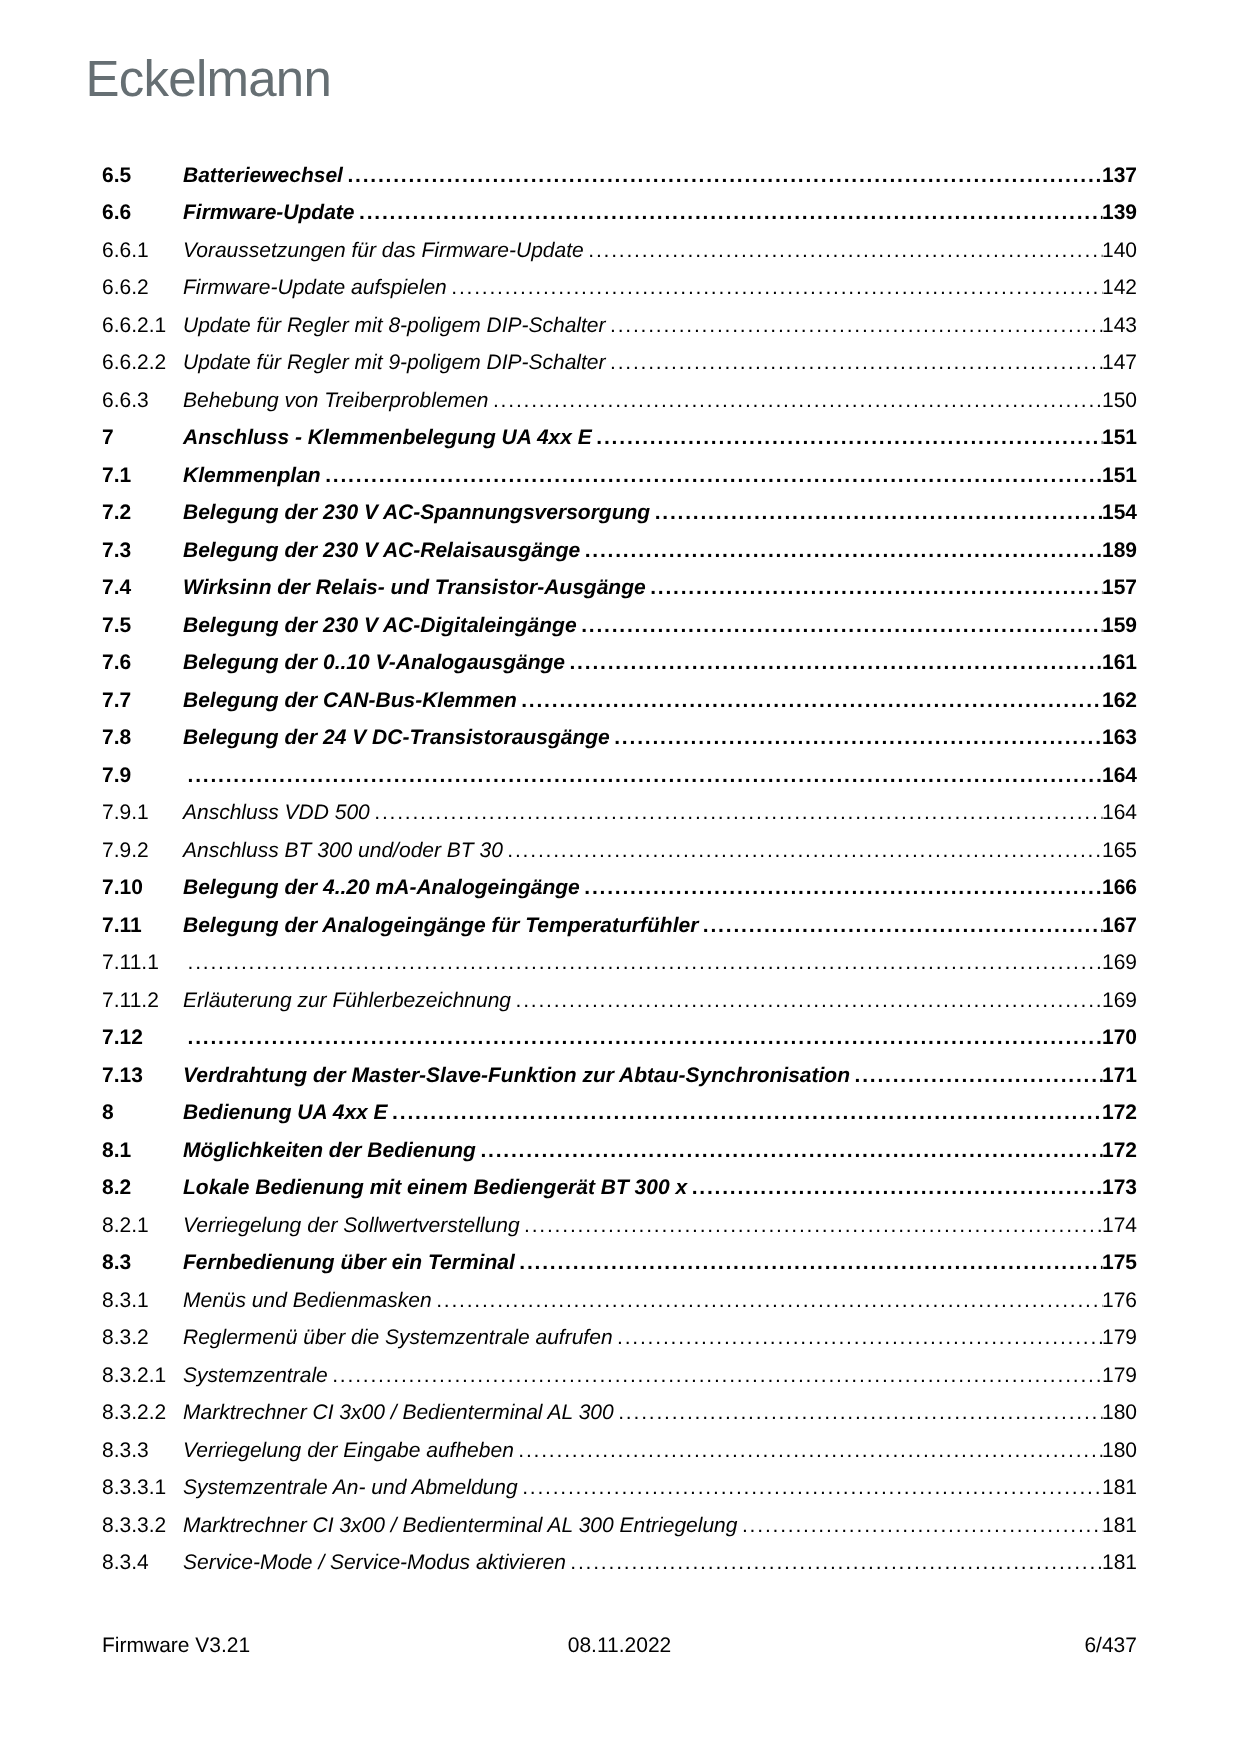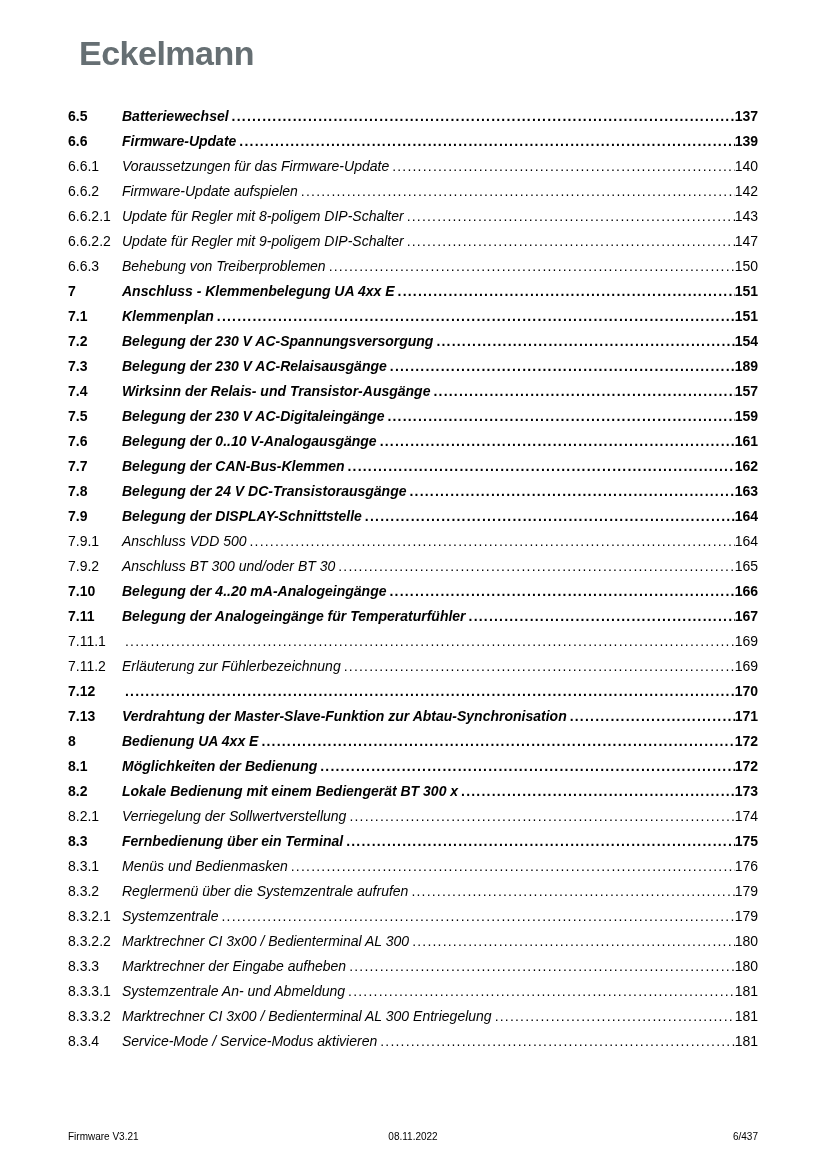--- a/index.html
+++ b/index.html
@@ -14,25 +14,24 @@
     background: #ffffff;
     overflow: hidden;
     font-family: "Liberation Sans", sans-serif;
     color: #000000;
   }
   .logo {
     position: absolute;
     left: 57px;
     top: 36px;
     font-size: 34px;
-    font-weight: bold;
+    font-weight: normal;
     letter-spacing: -0.5px;
     color: #666f73;
     line-height: 1;
-    margin-left: 22px;
   }
   .toc {
     position: absolute;
     left: 68px;
     top: 104px;
     width: 690px;
   }
   .toc-row {
     display: flex;
     align-items: center;
@@ -62,24 +61,24 @@
   }
   .toc-page {
     flex: 0 0 auto;
     white-space: nowrap;
     text-align: right;
   }
   .footer {
     position: absolute;
     left: 68px;
     width: 690px;
-    top: 1125px;
+    top: 1084px;
     height: 24px;
     line-height: 24px;
-    font-size: 10px;
+    font-size: 14px;
     display: flex;
     justify-content: space-between;
   }
   .footer-center {
     position: absolute;
     left: 50%;
     transform: translateX(-50%);
   }
 </style>
 </head>
@@ -181,21 +180,20 @@
         <span class="toc-page">162</span>
       </div>
       <div class="toc-row bold">
         <span class="toc-num">7.8</span>
         <span class="toc-title">Belegung der 24 V DC-Transistorausgänge</span>
         <span class="toc-dots">..........................................................................................................................................................................</span>
         <span class="toc-page">163</span>
       </div>
       <div class="toc-row bold">
         <span class="toc-num">7.9</span>
-        <span class="toc-title">Belegung der DISPLAY-Schnittstelle</span>
         <span class="toc-dots">..........................................................................................................................................................................</span>
         <span class="toc-page">164</span>
       </div>
       <div class="toc-row">
         <span class="toc-num">7.9.1</span>
         <span class="toc-title">Anschluss VDD 500</span>
         <span class="toc-dots">..........................................................................................................................................................................</span>
         <span class="toc-page">164</span>
       </div>
       <div class="toc-row">
@@ -287,21 +285,21 @@
         <span class="toc-page">179</span>
       </div>
       <div class="toc-row">
         <span class="toc-num">8.3.2.2</span>
         <span class="toc-title">Marktrechner CI 3x00 / Bedienterminal AL 300</span>
         <span class="toc-dots">..........................................................................................................................................................................</span>
         <span class="toc-page">180</span>
       </div>
       <div class="toc-row">
         <span class="toc-num">8.3.3</span>
-        <span class="toc-title">Marktrechner der Eingabe aufheben</span>
+        <span class="toc-title">Verriegelung der Eingabe aufheben</span>
         <span class="toc-dots">..........................................................................................................................................................................</span>
         <span class="toc-page">180</span>
       </div>
       <div class="toc-row">
         <span class="toc-num">8.3.3.1</span>
         <span class="toc-title">Systemzentrale An- und Abmeldung</span>
         <span class="toc-dots">..........................................................................................................................................................................</span>
         <span class="toc-page">181</span>
       </div>
       <div class="toc-row">

